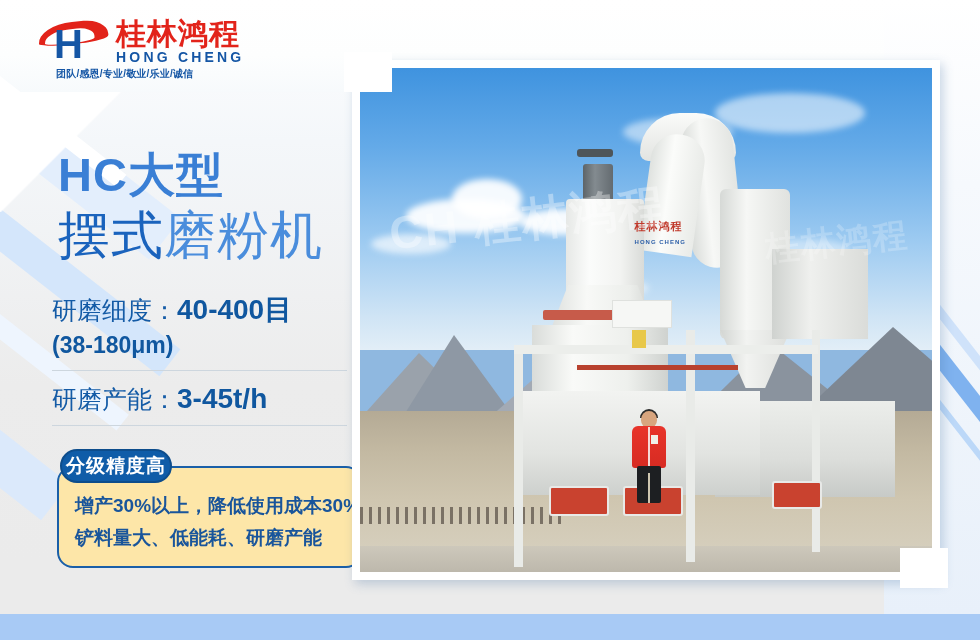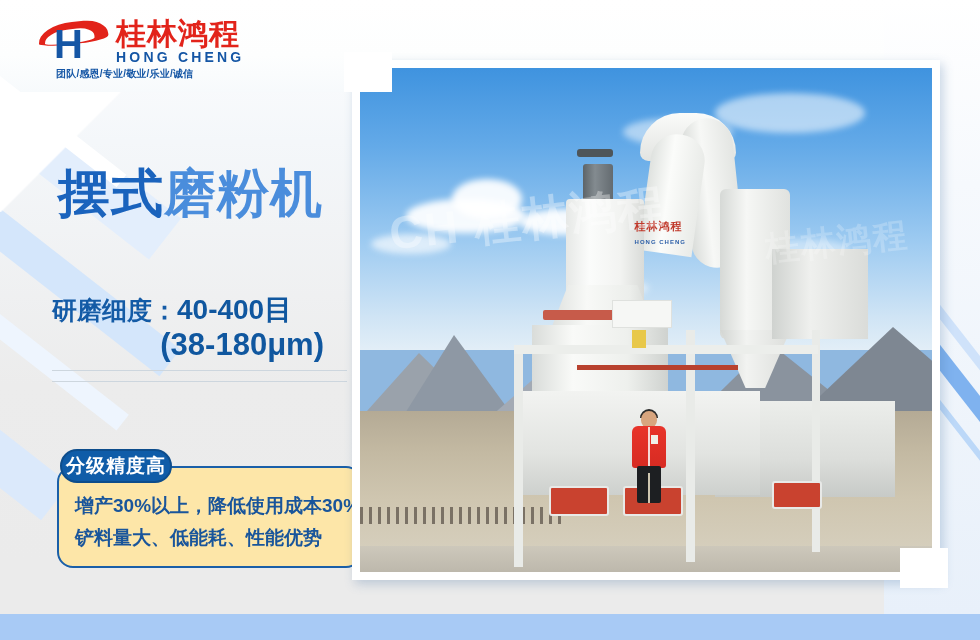--- a/index.html
+++ b/index.html
@@ -112,35 +112,35 @@
 
   
   .headline{
     position:absolute;left:58px;top:148px;width:330px;
   }
   .hl-1{
     font-size:47px;font-weight:bold;color:#3a7fd5;line-height:54px;
     letter-spacing:1px;white-space:nowrap;
   }
   .hl-2{
-    font-size:52px;font-weight:bold;line-height:62px;letter-spacing:1px;
-    white-space:nowrap;margin-top:14px;
+    font-size:52px;font-weight:normal;line-height:62px;letter-spacing:1px;
+    white-space:nowrap;margin-top:2px;
   }
   .hl-dark{color:#1a63bd;}
   .hl-light{color:#4a8ddc;}
 
   
   .specs{position:absolute;left:52px;top:292px;width:306px;}
   .spec-row{
     font-size:25px;color:#145ba6;line-height:36px;white-space:nowrap;
   }
-  .spec-label{font-weight:bold;margin-top:24px;}
+  .spec-label{font-weight:normal;margin-top:24px;}
   .spec-value{font-weight:bold;font-size:28px;color:#10579f;}
   .spec-sub{
-    text-align:right;font-size:31px;font-weight:bold;color:#10579f;
+    text-align:left;font-size:23px;font-weight:bold;color:#10579f;
     line-height:34px;padding-right:34px;
   }
   .spec-line{
     height:1px;background:#cdd6de;margin:8px 0 10px 0;width:295px;
   }
   .spec-line-2{
     height:1px;background:#cdd6de;margin:8px 0 0 0;width:295px;
   }
 
   
@@ -392,36 +392,40 @@
     <div class="logo-mark">
       <div class="logo-swoosh"></div>
       <div class="logo-h">H</div>
     </div>
     <div class="logo-cn">桂林鸿程</div>
     <div class="logo-en">HONG CHENG</div>
     <div class="logo-slogan">团队/感恩/专业/敬业/乐业/诚信</div>
   </div>
 
   <div class="headline">
+    <div class="hl-1">HC大型</div>
     <div class="hl-2"><span class="hl-dark">摆式</span><span class="hl-light">磨粉机</span></div>
   </div>
 
   <div class="specs">
     <div class="spec-row">
       <span class="spec-label">研磨细度：</span><span class="spec-value">40-400目</span>
     </div>
     <div class="spec-sub">(38-180μm)</div>
     <div class="spec-line"></div>
+    <div class="spec-row">
+      <span class="spec-label">研磨产能：</span><span class="spec-value">3-45t/h</span>
+    </div>
     <div class="spec-line-2"></div>
   </div>
 
   <div class="adv">
     <div class="adv-text">
       <div>增产30%以上，降低使用成本30%，</div>
-      <div>铲料量大、低能耗、性能优势</div>
+      <div>铲料量大、低能耗、研磨产能</div>
     </div>
   </div>
   <div class="adv-tab">分级精度高</div>
 
   <div class="photo-frame">
     <div class="photo-notch-tl"></div>
     <div class="photo-notch-br"></div>
     <div class="photo">
       <div class="sky"></div>
       <div class="cloud c1"></div>

